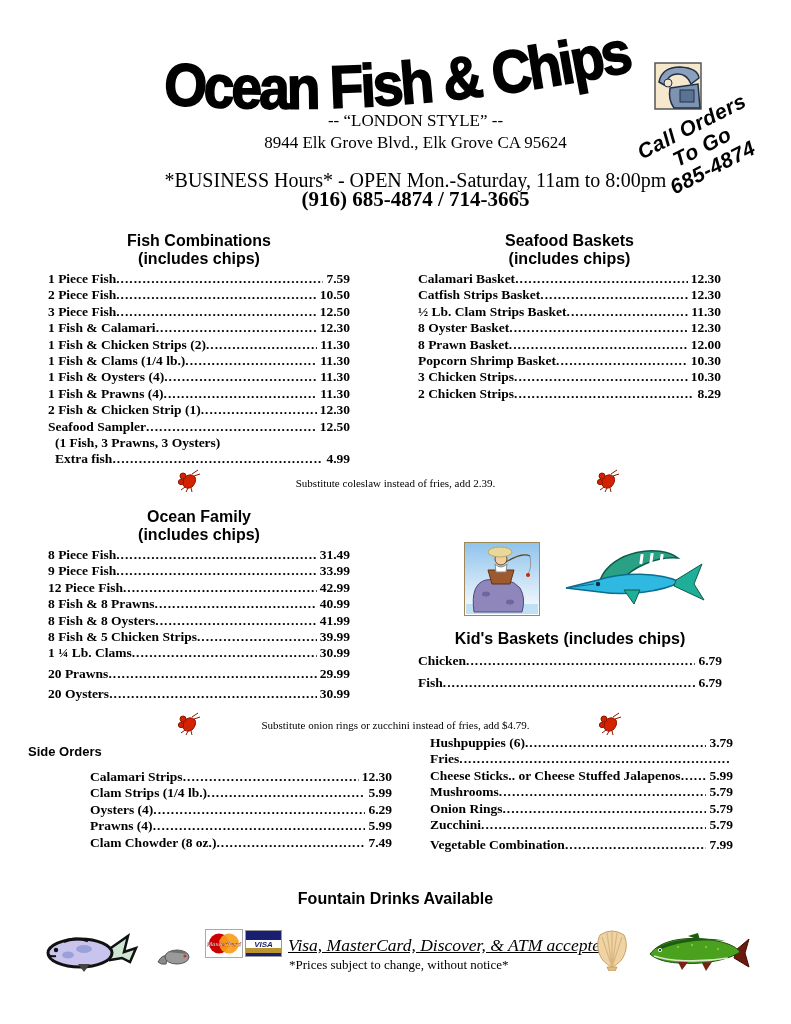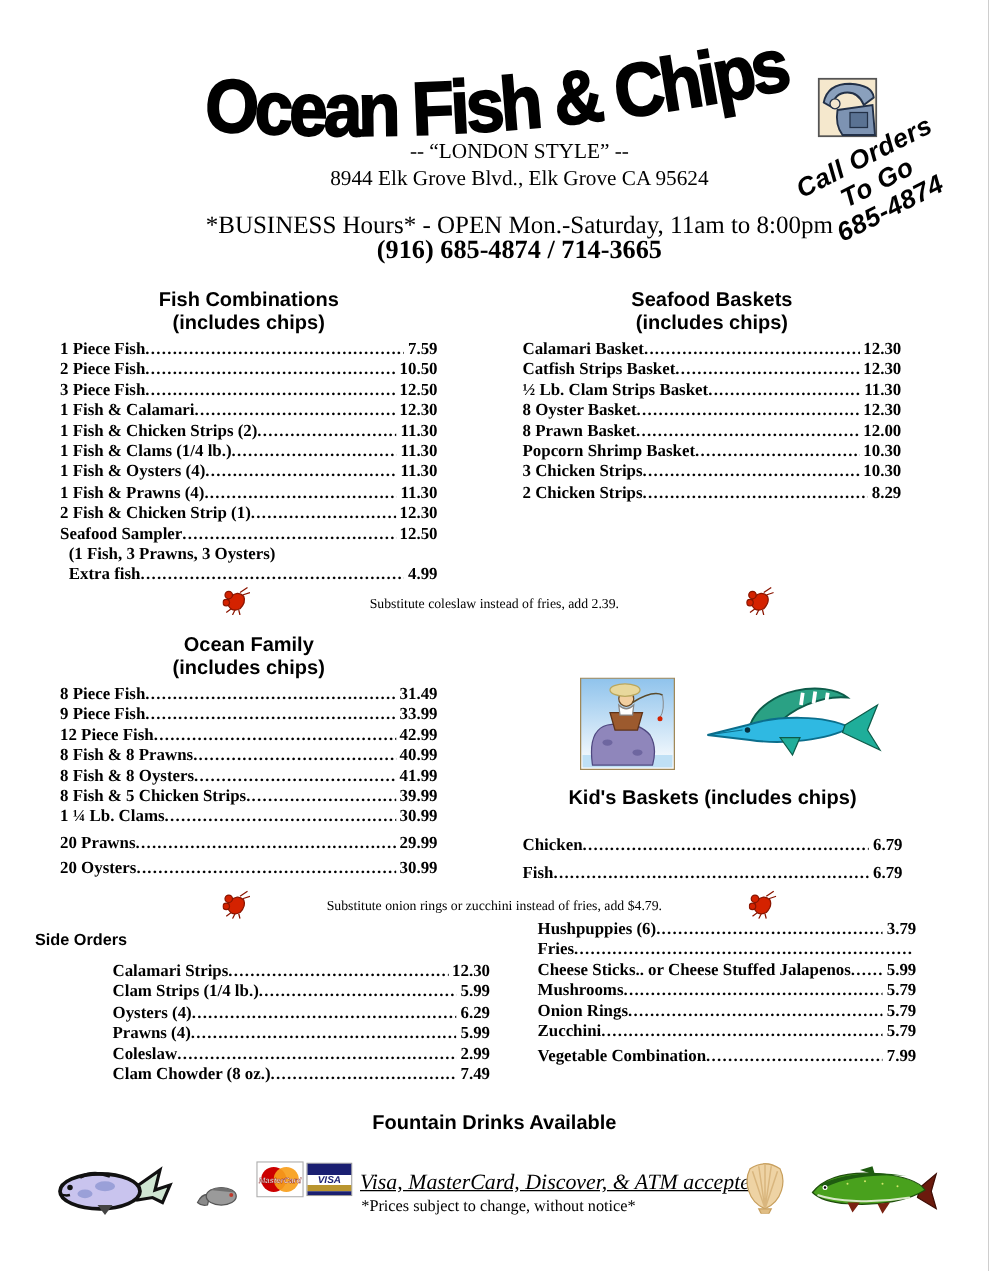--- a/index.html
+++ b/index.html
@@ -59,21 +59,21 @@
   .side-h   { position:absolute; top:744px; left:0; width:100%; text-align:left;
               font-family:"Liberation Sans", sans-serif; font-weight:bold; font-size:13px;padding-left:28px; }
   .fountain { position:absolute; top:890px; left:0; width:100%; text-align:center;
               font-family:"Liberation Sans", sans-serif; font-weight:bold; font-size:16px; }
 
   
   #kids .kids-art { position:relative; height:80px; }
   #fisherman { position:absolute; left:46px;  top:2px; width:76px;  height:74px; }
   #marlin    { position:absolute; left:146px; top:2px; width:142px; height:74px; }
   #kids .sec-h { margin-top:10px; }
-  #kids .items { margin-top:20px; }
+  #kids .items { margin-top:5px; }
   #kids .item  { margin-bottom:6px; }
 
   
   #fish-sketch { position:absolute; left:44px;  top:928px; width:96px;  height:48px; }
   #small-fish  { position:absolute; left:156px; top:944px; width:36px;  height:24px; }
   #mc-logo     { position:absolute; left:205px; top:929px; width:38px;  height:29px; }
   #visa-logo   { position:absolute; left:245px; top:930px; width:37px;  height:27px; }
   #accepted    { position:absolute; left:288px; top:935px; font-style:italic;
                  font-size:17.5px; text-decoration:underline; }
   #prices-note { position:absolute; left:289px; top:957px; font-size:13px; }
@@ -381,25 +381,20 @@
         <span class="nm">Oysters (4)</span>
         <span class="dots"></span>
         <span class="pr">6.29</span>
       </div>
         <div class="item">
         <span class="nm">Prawns (4)</span>
         <span class="dots"></span>
         <span class="pr">5.99</span>
       </div>
         <div class="item">
-        <span class="nm">Coleslaw</span>
-        <span class="dots"></span>
-        <span class="pr">2.99</span>
-      </div>
-        <div class="item">
         <span class="nm">Clam Chowder (8 oz.)</span>
         <span class="dots"></span>
         <span class="pr">7.49</span>
       </div>
       </div>
   </section>
   <section class="sec" id="side-right">
     <div class="items">
 
     <div class="item">

